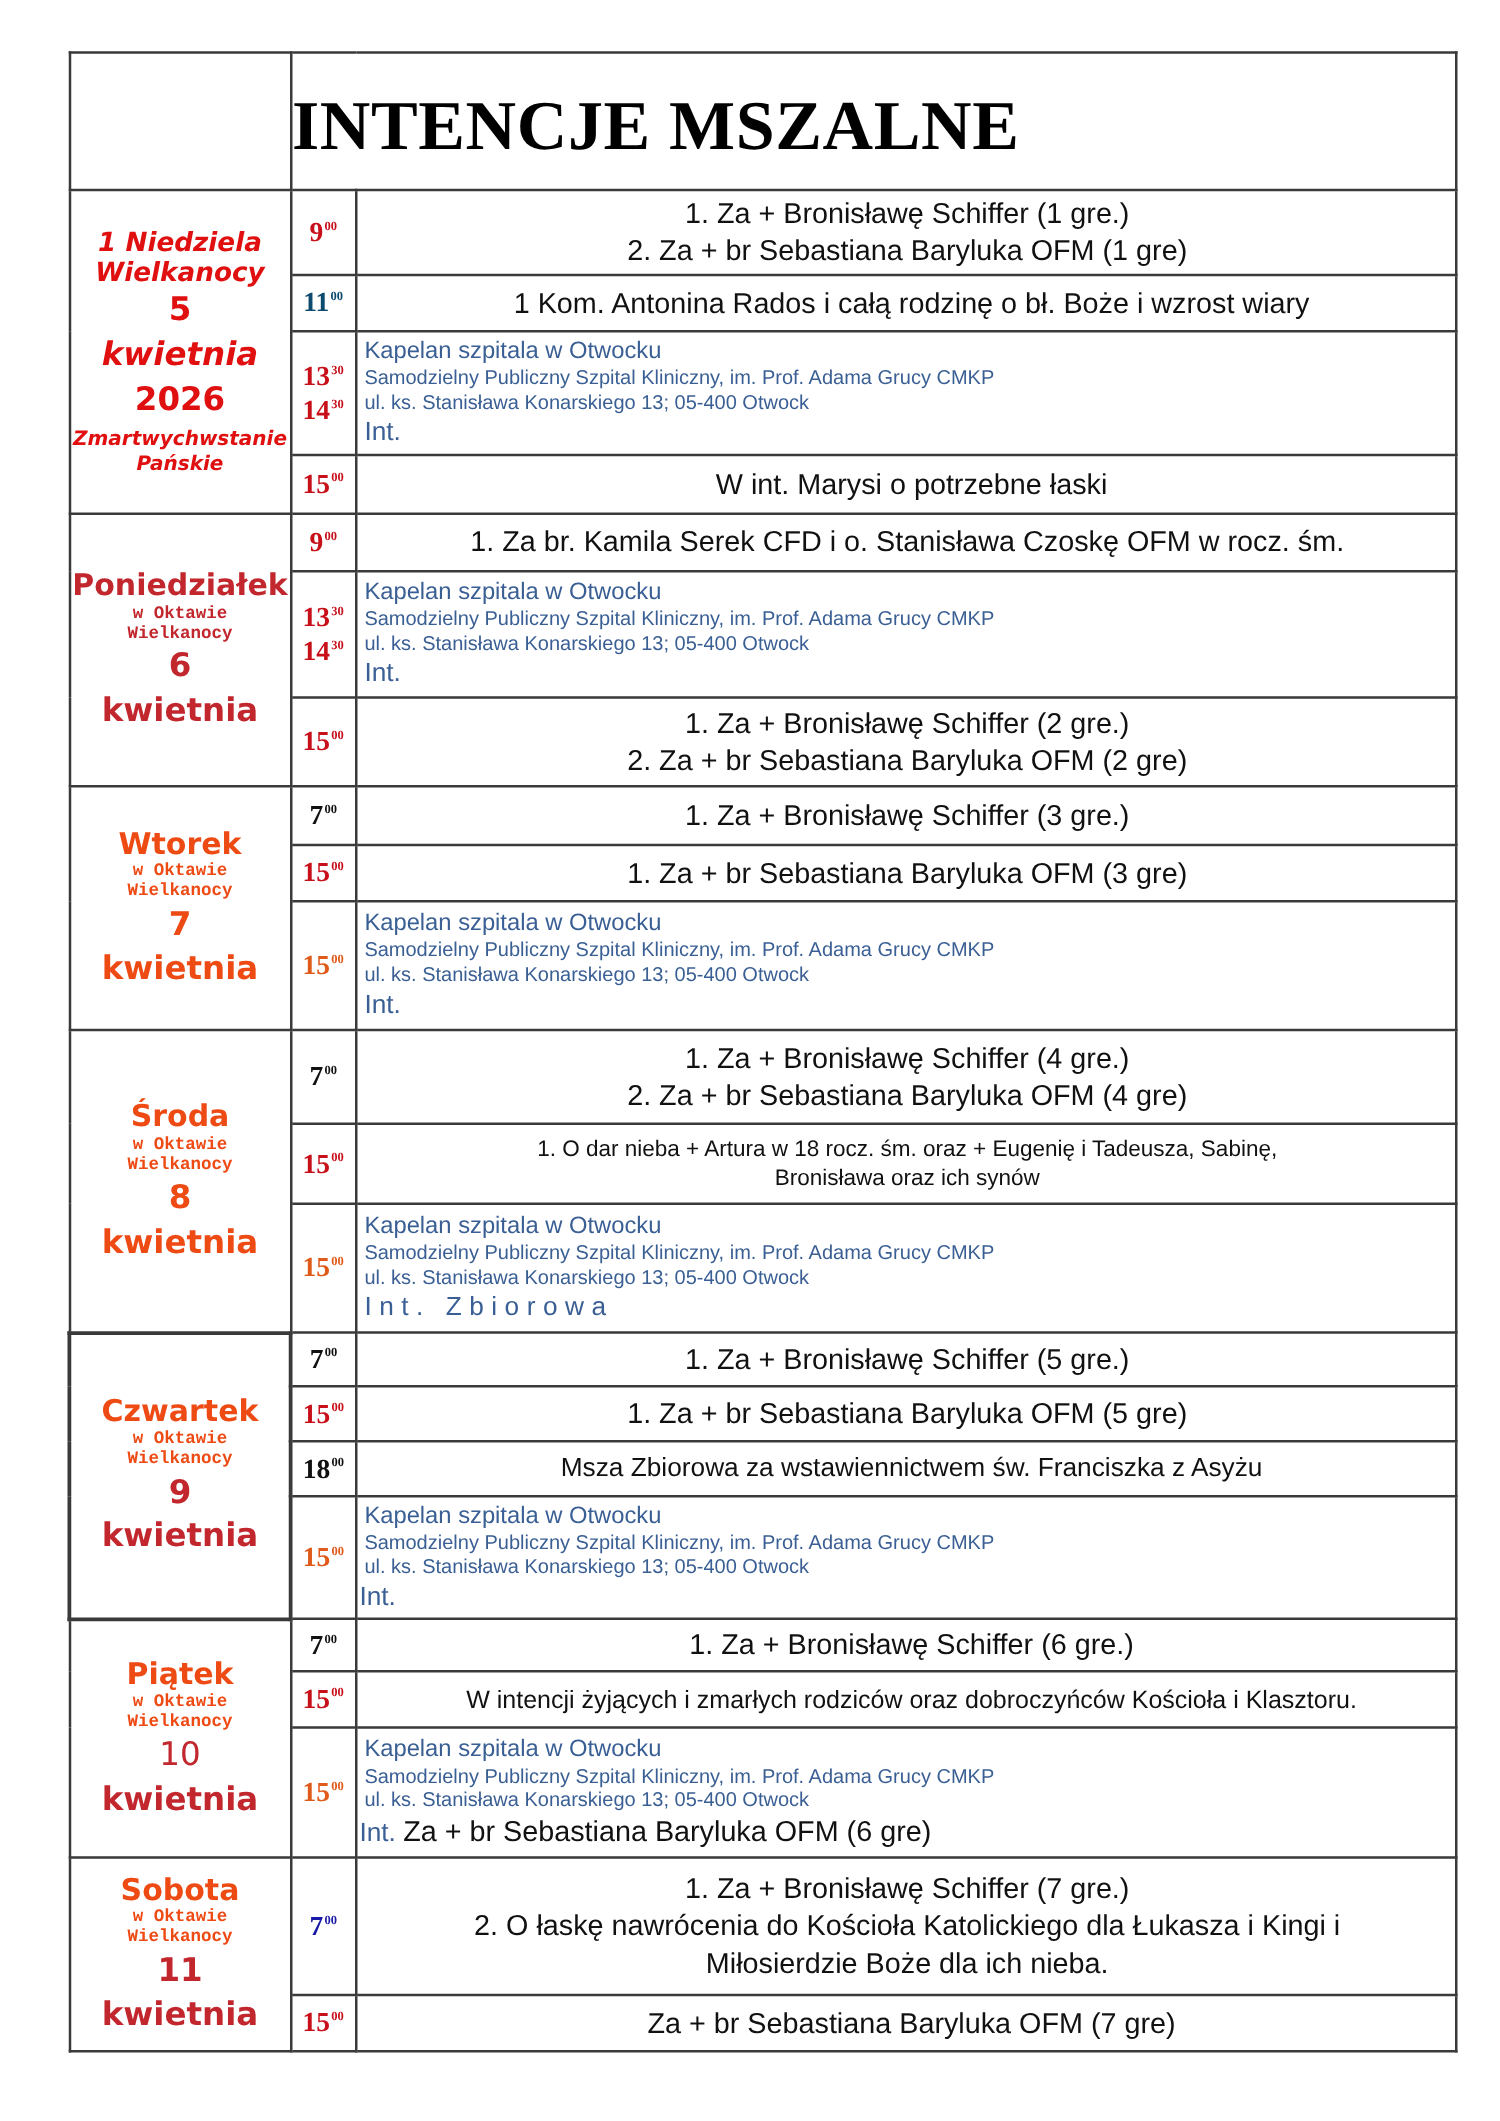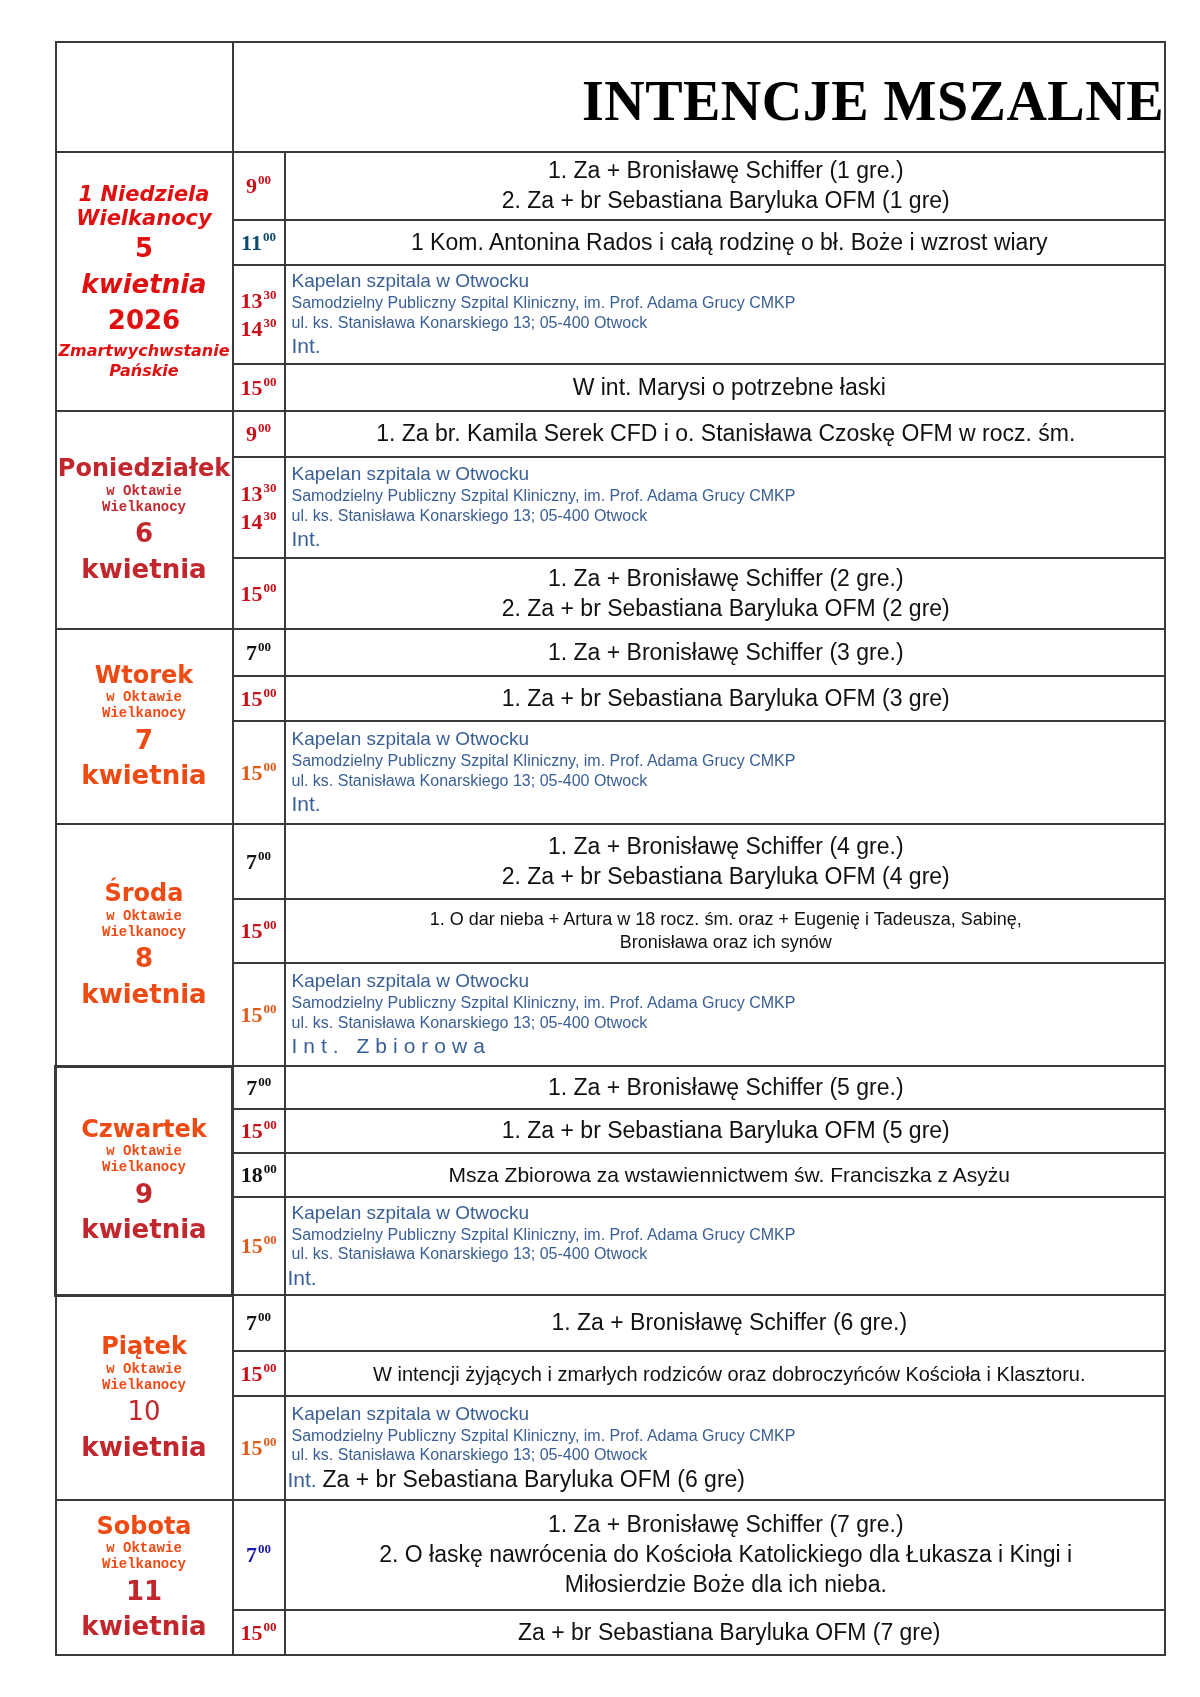--- a/index.html
+++ b/index.html
@@ -1,32 +1,32 @@
 <!DOCTYPE html>
 <html><head>
 <meta charset="utf-8">
 <style>
   html, body { margin: 0; padding: 0; background: #ffffff; }
   body { width: 1200px; height: 1697px; position: relative; overflow: hidden; font-family: "Liberation Sans", sans-serif; }
   table.sched { position: absolute; left: 54px; top: 41px; width: 1112px; border-collapse: collapse; table-layout: fixed; }
   table.sched td { border: 2px solid #3a3a3a; padding: 0; vertical-align: middle; }
   col.c-day { width: 177px; }
   col.c-time { width: 52px; }
-  .title-cell { height: 108px; text-align: right; }
+  .title-cell { height: 108px; text-align: left; }
   .title { font-family: "Liberation Serif", serif; font-weight: bold; font-size: 56px; color: #000; letter-spacing: 0.5px; position: relative; top: 4px; }
   .day { text-align: center; font-family: "DejaVu Sans", sans-serif; font-weight: bold; line-height: 1.15; }
   .day .name { font-size: 24px; display: block; }
   .day .sub { font-size: 14px; display: block; font-weight: bold; font-family: Liberation Mono, monospace; }
   .day .num { font-size: 26px; display: block; margin-top: 4px; }
   .day .month { font-size: 26px; display: block; margin-top: 6px; }
   .day .year { font-size: 26px; display: block; margin-top: 6px; }
   .day .feast { font-size: 16px; display: block; margin-top: 6px; }
   .day.italic { font-style: italic; }
   .time { text-align: center; font-family: "Liberation Serif", serif; font-weight: bold; font-size: 22px; line-height: 1.2; }
-  .time sup { font-size: 13px; vertical-align: 9px; margin-left: 1px; }
+  .time sup { font-size: 10px; vertical-align: 9px; margin-left: 1px; }
   .txt { font-size: 23px; color: #111; padding-left: 2px !important; line-height: 1.3; text-align: center; }
   .txt .ind { padding-left: 7px; display: block; }
   .kap { color: #3a5f94; padding-left: 6px !important; line-height: 1.1; }
   .kap .k1 { font-size: 19px; display: block; }
   .kap .k2 { font-size: 16px; display: block; margin-top: 2px; }
   .kap .k3 { font-size: 16px; display: block; margin-top: 2px; }
   .kap .k4 { font-size: 21px; display: block; margin-top: 3px; }
   .kap .k4.spaced { letter-spacing: 6px; }
   .kap .k4 .black { color: #111; font-size: 23px; letter-spacing: 0; }
   .line { display: block; }
@@ -211,21 +211,21 @@
   <tr style="height:98px">
     <td class="time" style="color:#e05a1a"><span>15</span><sup>00</sup></td>
     <td class="kap">
       <span class="k1">Kapelan szpitala w Otwocku</span>
       <span class="k2">Samodzielny Publiczny Szpital Kliniczny, im. Prof. Adama Grucy CMKP</span>
       <span class="k3">ul. ks. Stanisława Konarskiego 13; 05-400 Otwock</span>
       <span class="k4" style="margin-left:-4px">Int.</span>
     </td>
   </tr>
 
-  <tr style="height:56px">
+  <tr style="height:42px">
     <td rowspan="3" class="day" style="color:#ee4a14">
       <span class="name">Piątek</span>
       <span class="sub">w Oktawie</span>
       <span class="sub">Wielkanocy</span>
       <span class="num" style="color:#c1272d;font-weight:normal">10</span>
       <span class="month" style="color:#c1272d">kwietnia</span>
     </td>
     <td class="time" style="color:#111"><span>7</span><sup>00</sup></td>
     <td class="txt">
           <span class="ind">1. Za + Bronisławę Schiffer  (6 gre.)</span>

